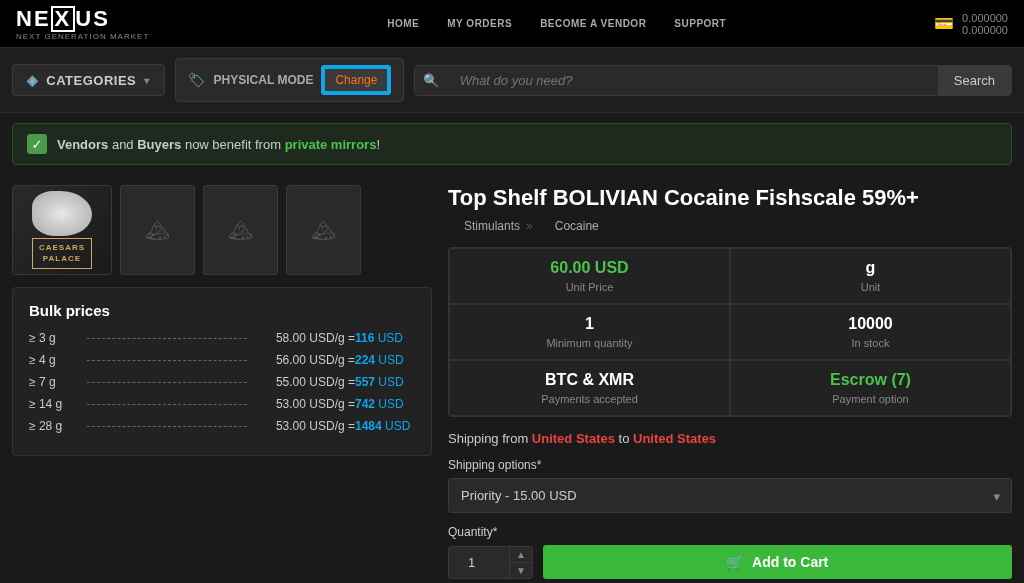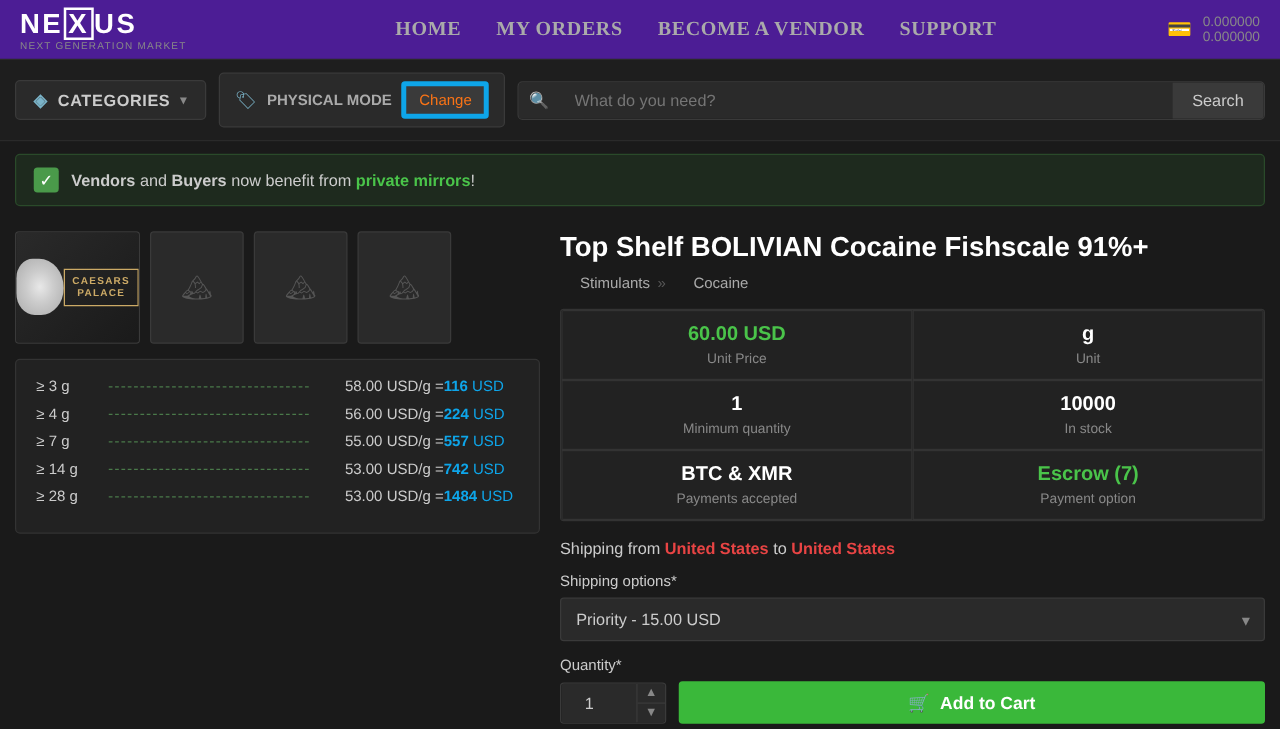--- a/index.html
+++ b/index.html
@@ -7,21 +7,21 @@
       background-color: #1a1a1a;
       color: #cccccc;
       font-family: Arial, sans-serif;
       font-size: 13px;
       width: 1024px;
       min-height: 583px;
     }
 
     
     .header {
-      background-color: #4c1d95;
+      background-color: #000000;
       display: flex;
       align-items: center;
       padding: 0 16px;
       height: 48px;
       border-bottom: 1px solid #2a2a2a;
     }
     .logo-area {
       display: flex;
       flex-direction: column;
       margin-right: 30px;
@@ -45,25 +45,24 @@
     }
     .nav-links {
       display: flex;
       gap: 28px;
       flex: 1;
       justify-content: center;
     }
     .nav-link {
       color: #aaaaaa;
       text-decoration: none;
-      font-size: 16px;
+      font-size: 10px;
       font-weight: bold;
       letter-spacing: 0.5px;
       cursor: pointer;
-      font-family: Liberation Serif, serif;
     }
     .header-right {
       display: flex;
       align-items: center;
       gap: 8px;
     }
     .wallet-icon {
       color: #888888;
       font-size: 16px;
     }
@@ -129,20 +128,21 @@
       overflow: hidden;
     }
     .search-input {
       background-color: #2a2a2a;
       border: none;
       color: #888888;
       padding: 7px 12px;
       flex: 1;
       font-size: 13px;
       outline: none;
+      font-style: italic;
     }
     .search-btn {
       background-color: #3a3a3a;
       border: none;
       color: #cccccc;
       padding: 7px 16px;
       cursor: pointer;
       font-size: 13px;
     }
 
@@ -210,21 +210,21 @@
       display: flex;
       align-items: center;
       justify-content: center;
     }
     .img-placeholder {
       color: #555;
       font-size: 20px;
     }
     .caesar-logo {
       display: flex;
-      flex-direction: row;
+      flex-direction: column;
       align-items: center;
       justify-content: center;
       width: 100%;
       height: 100%;
       background: linear-gradient(135deg, #2a2a2a, #1a1a1a);
     }
     .caesar-logo-text {
       font-size: 8px;
       color: #ccaa66;
       font-weight: bold;
@@ -507,20 +507,21 @@
       </div>
       <div class="product-img-thumb">
         <span class="img-placeholder">🏔</span>
       </div>
       <div class="product-img-thumb">
         <span class="img-placeholder">🏔</span>
       </div>
     </div>
 
     <div class="bulk-prices-box">
+      <div class="bulk-title">Bulk prices</div>
       <div id="bulk-rows-container">
           <div class="bulk-row">
       <span class="bulk-qty">≥ 3 g</span>
       <span class="bulk-dots"></span>
       <span class="bulk-price">58.00 USD/g =</span>
       <span class="bulk-total"><span class="bold">116</span> USD</span>
     </div>
           <div class="bulk-row">
       <span class="bulk-qty">≥ 4 g</span>
       <span class="bulk-dots"></span>
@@ -543,21 +544,21 @@
       <span class="bulk-qty">≥ 28 g</span>
       <span class="bulk-dots"></span>
       <span class="bulk-price">53.00 USD/g =</span>
       <span class="bulk-total"><span class="bold">1484</span> USD</span>
     </div>
         </div>
     </div>
   </div>
 
   <div class="right-panel">
-    <h1 class="product-title">Top Shelf BOLIVIAN Cocaine Fishscale 91%+</h1>
+    <h1 class="product-title">Top Shelf BOLIVIAN Cocaine Fishscale 59%+</h1>
     <div class="breadcrumb">
       <span class="breadcrumb-link">Stimulants</span>
       <span class="breadcrumb-arrow">»</span>
       <span class="breadcrumb-link">Cocaine</span>
     </div>
 
     <div class="info-grid">
       <div class="info-cell">
         <span class="info-cell-value green">60.00 USD</span>
         <span class="info-cell-label">Unit Price</span>

